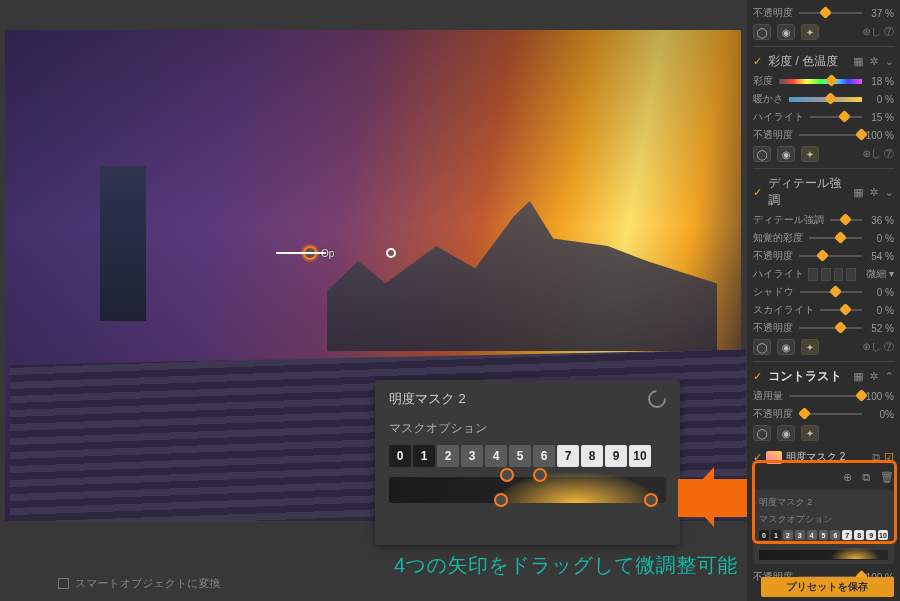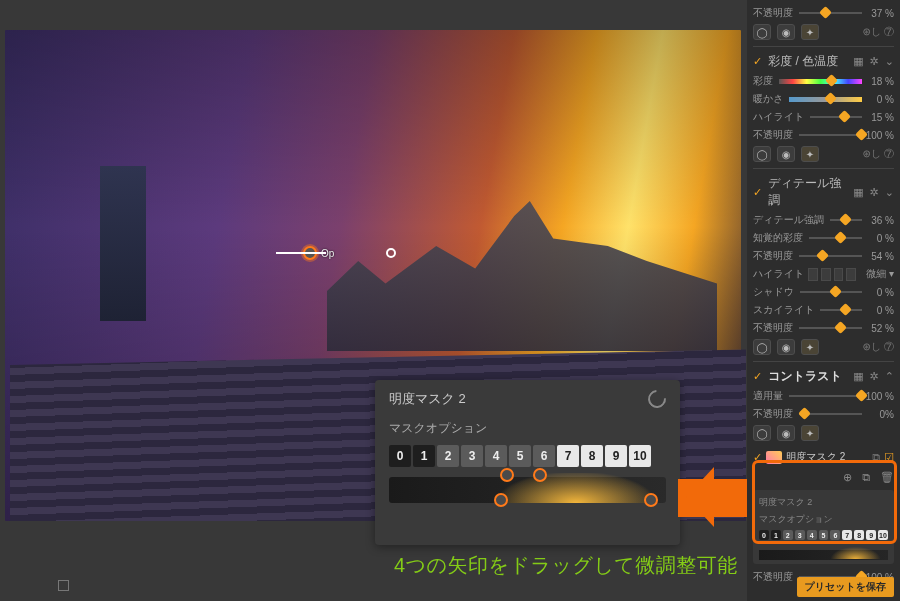--- a/index.html
+++ b/index.html
@@ -34,21 +34,21 @@
   .num.mid  { background:#5b5b5b; color:#eee; }
   .num.lite { background:#e8e8e8; color:#222; }
   .maskbar { position:relative; height:26px; background:linear-gradient(90deg,#1a1a1a,#2a2a2a); border-radius:3px; }
   .maskbar .curve { position:absolute; top:-4px; left:40%; width:55%; height:30px; background:radial-gradient(ellipse at 50% 100%, rgba(255,190,60,0.95) 0%, rgba(255,190,60,0.1) 70%, transparent 75%); }
   .handle { position:absolute; width:14px; height:14px; border-radius:50%; background:#4a4a4a; border:2px solid #ff7a1a; top:-7px; }
   .handle.h1 { left:40%; top:-9px; }
   .handle.h2 { left:52%; top:-9px; }
   .handle.h3 { left:38%; top:16px; }
   .handle.h4 { left:92%; top:16px; }
 
-  .annot { position:absolute; left:394px; top:552px; font-size:20px; color:#84cc16; font-weight:500; letter-spacing:0.5px; }
+  .annot { position:absolute; left:394px; top:552px; font-size:20px; color:#14b8a6; font-weight:500; letter-spacing:0.5px; }
 
   .footer-left { position:absolute; left:58px; bottom:10px; display:flex; align-items:center; color:#888; font-size:11px; gap:6px; }
   .footer-left .cb { width:11px; height:11px; border:1px solid #777; }
 
   
   .arrow { position:absolute; left:678px; top:479px; width:75px; height:38px; background:#f26a0a; }
   .arrow::before { content:""; position:absolute; left:-22px; top:-12px; border:30px solid transparent; border-right:28px solid #f26a0a; }
   .callout-border { position:absolute; left:752px; top:460px; width:145px; height:84px; border:3px solid #f26a0a; border-radius:6px; z-index:50; pointer-events:none; }
 
   
@@ -71,21 +71,21 @@
   .help { color:#777; font-size:10px; }
   .btn-row { display:flex; gap:3px; margin:2px 0; }
   .btn-row .b { flex:1; height:13px; background:#3c3c3c; border:1px solid #4a4a4a; font-size:9px; color:#999; display:flex; align-items:center; justify-content:center; }
   .masklist { display:flex; align-items:center; gap:4px; padding:3px 0; }
   .masklist .thumb-box { width:16px; height:13px; background:linear-gradient(45deg,#f7a,#fc5); border-radius:2px; }
   .mini-popup { background:#383838; border-radius:3px; padding:6px 6px 4px; margin-top:4px; }
   .mini-popup .hd2 { font-size:9px; color:#888; margin-bottom:4px; }
   .numrow.sm .num { width:10px; height:10px; font-size:7px; }
   .minibar { position:relative; height:10px; background:linear-gradient(90deg,#1a1a1a,#262626); margin-top:5px; }
   .minibar .c { position:absolute; left:56%; top:-3px; width:38%; height:12px; background:radial-gradient(ellipse at 50% 100%, rgba(255,190,60,0.9), transparent 72%); }
-  .save-btn { position:absolute; right:6px; bottom:4px; padding:3px 8px; background:#e89a1f; color:#2a2a2a; border-radius:2px; font-size:10px; font-weight:bold; }
+  .save-btn { position:absolute; right:6px; bottom:4px; padding:3px 26px; background:#e89a1f; color:#2a2a2a; border-radius:2px; font-size:10px; font-weight:bold; }
 </style>
 </head>
 <body>
 
 <div class="app">
   <div class="canvas-wrap">
     <div class="photo">
       <div class="tower"></div>
       <div class="bldg"></div>
       <div class="steps"></div>
@@ -122,20 +122,21 @@
         <div class="handle h2"></div>
         <div class="handle h3"></div>
         <div class="handle h4"></div>
       </div>
     </div>
 
     <div class="annot">4つの矢印をドラッグして微調整可能</div>
 
     <div class="footer-left">
       <div class="cb"></div>
+      <span>スマートオブジェクトに変換</span>
     </div>
 
     <div class="arrow"></div>
   </div>
 
   <div class="side">
 
     <div class="row">
       <span class="lab">不透明度</span>
       <div class="sl">

